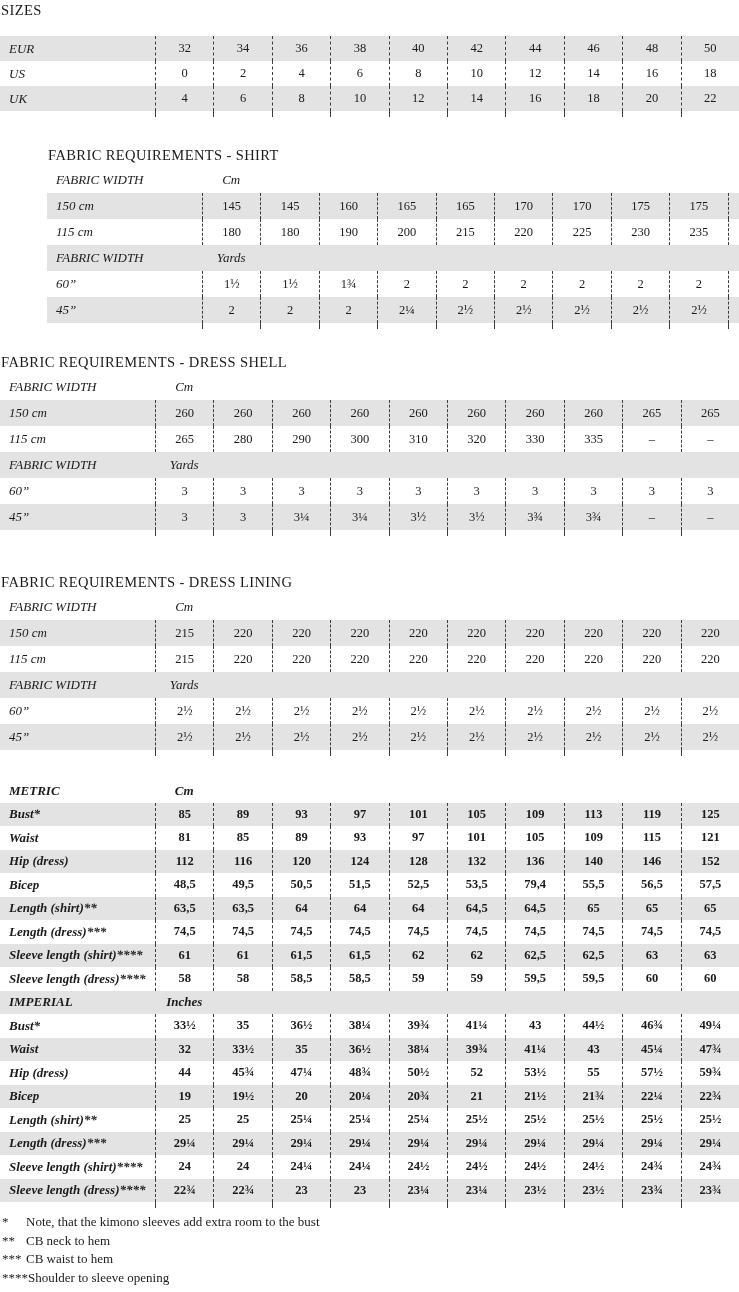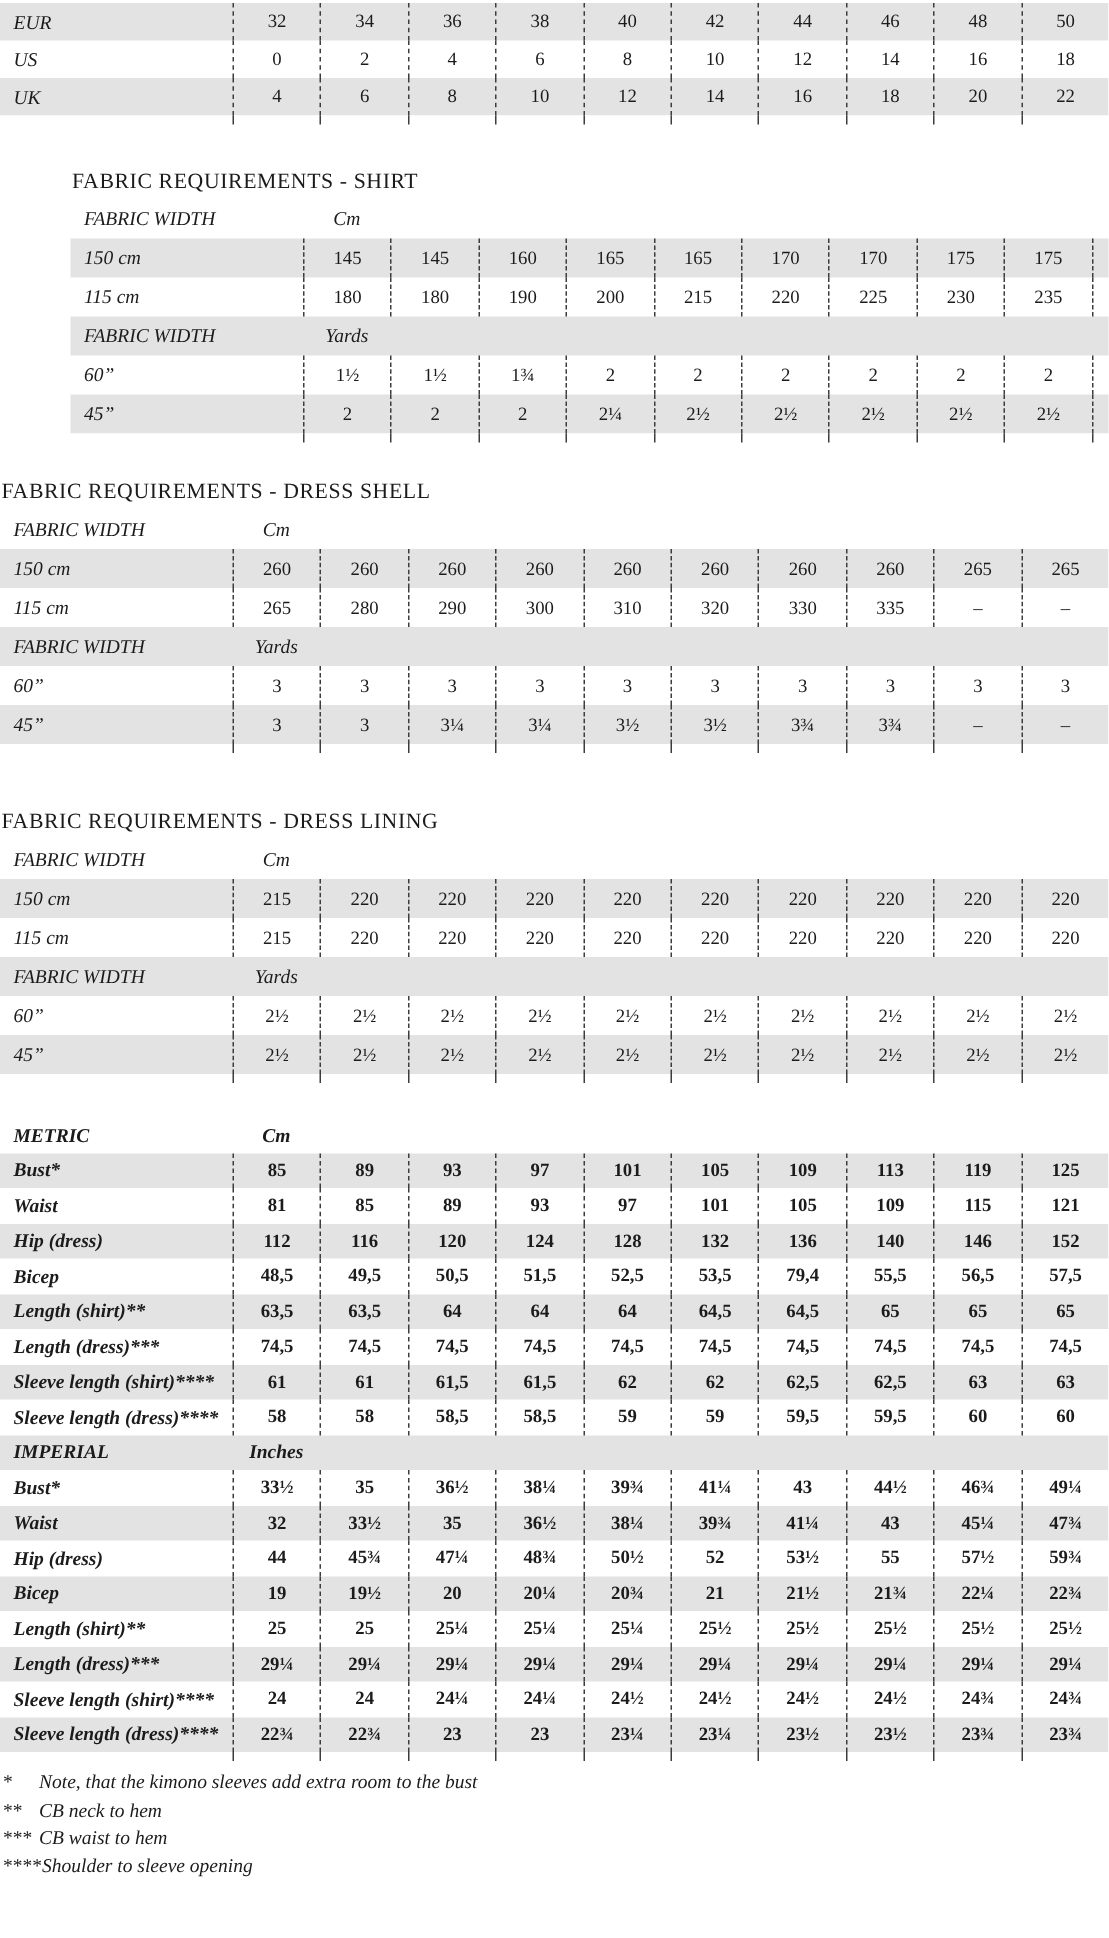--- a/index.html
+++ b/index.html
@@ -59,28 +59,29 @@
     text-align: center;
     font-style: italic;
     font-size: 13px;
   }
   .row.overhang { height: 6px; background: #ffffff; }
   .row.overhang .cell { border-left: 1px dashed #3d3d3d; }
 
   .footnotes { margin-top: 5px; }
   .footnote { display: flex; line-height: 18.5px; }
   .footnote-marker { flex: 0 0 26px; padding-left: 2px; font-size: 13px; }
-  .footnote-text { font-style: italic; font-size: 13px; }
+  .footnote-text { font-size: 13px; }
 </style>
 </head>
 <body>
 
 <div class="doc">
 
   <section id="sec-sizes">
+    <h2 class="section-title">SIZES</h2>
     <div class="table t-sizes stripe-even">
         <div class="row data-row shaded">
           <span class="row-label">EUR</span>
           <span class="cell">32</span>
           <span class="cell">34</span>
           <span class="cell">36</span>
           <span class="cell">38</span>
           <span class="cell">40</span>
           <span class="cell">42</span>
           <span class="cell">44</span>

